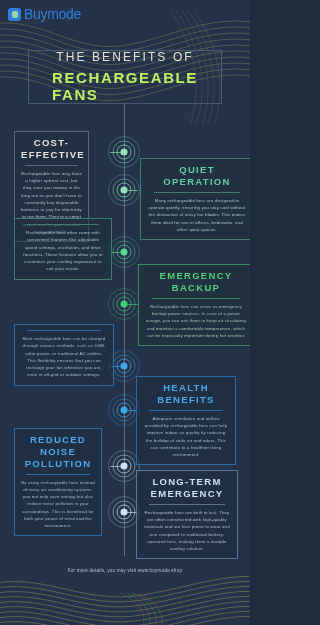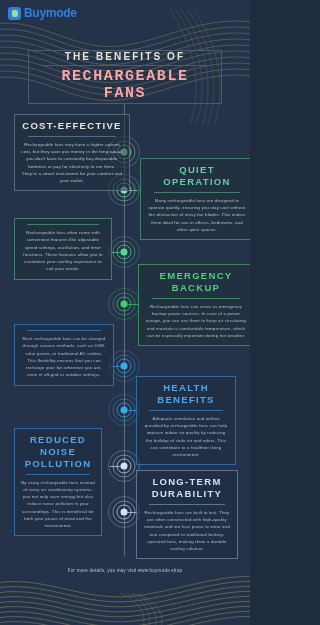--- a/index.html
+++ b/index.html
@@ -22,38 +22,38 @@
   }
   #logo .mark {
     width:13px; height:13px; border-radius:3px;
     background:#2f7fe0; position:relative; flex:0 0 auto;
   }
   #logo .mark::after{
     content:""; position:absolute; left:4px; top:3px;
     width:6px; height:7px; border-radius:2px; background:#9fd8a0;
   }
   #logo .word {
-    font-size:12px; font-weight:bold; letter-spacing:-0.3px;
+    font-size:14px; font-weight:normal; letter-spacing:-0.3px;
     color:#2f7fe0;
   }
 
   
   #title-block {
     position:absolute; top:50px; left:28px; width:194px; height:54px;
     border:1px solid #4a5c72; z-index:5;
     display:flex; flex-direction:column; align-items:center;
     justify-content:center; gap:3px;
   }
   #title-kicker{
-    font-size:10px; letter-spacing:2.1px; color:#e8e4d8; font-weight:bold;
+    font-size:12px; letter-spacing:2.1px; color:#e8e4d8; font-weight:normal;
   }
   .title-rule{ width:168px; height:1px; background:#4a5c72; }
   #title-main{
-    font-size:15px; letter-spacing:1.6px; color:#fca5a5; font-weight:bold;
-    text-align:center; line-height:1.12;font-family:Liberation Mono, monospace;
+    font-size:15px; letter-spacing:1.6px; color:#bef264; font-weight:bold;
+    line-height:1.12;
   }
 
   
   #timeline-line{
     position:absolute; left:124px; top:104px; width:1px; height:452px;
     background:#5d6e84; z-index:2;
   }
   .node{
     position:absolute; left:124px; width:0; height:0; z-index:4;
   }
@@ -242,21 +242,21 @@
     </div>
     <div class="node" style="top: 512px;">
       <span class="ring" style="height: 32px; width: 32px; border-color: rgb(207, 226, 242); opacity: 0.28;"></span>
       <span class="ring" style="height: 23px; width: 23px; border-color: rgb(207, 226, 242); opacity: 0.45;"></span>
       <span class="ring" style="height: 15px; width: 15px; border-color: rgb(207, 226, 242); opacity: 0.7;"></span>
       <span class="dot" style="background: rgb(207, 226, 242);"></span>
       <span class="tick" style="width: 14px; background: rgb(207, 226, 242); opacity: 0.65;"></span>
     </div>
   </div>
 <div id="cards-layer">
-    <div class="card t-gold" style="top: 114px; left: 14px; width: 116px;">
+    <div class="card t-gold" style="top: 131px; left: 14px; width: 75px;">
       <h3>COST-EFFECTIVE</h3>
       <div class="rule"></div>
       <p>Rechargeable fans may have a higher upfront cost, but they save you money in the long run as you don't have to constantly buy disposable batteries or pay for electricity to run them. They're a smart investment for your comfort and your wallet.</p>
     </div>
     <div class="card t-teal" style="top: 158px; left: 140px; width: 114px;">
       <h3>QUIET OPERATION</h3>
       <div class="rule"></div>
       <p>Many rechargeable fans are designed to operate quietly, ensuring you stay cool without the distraction of noisy fan blades. This makes them ideal for use in offices, bedrooms, and other quiet spaces.</p>
     </div>
     <div class="card t-teal" style="top: 218px; left: 14px; width: 98px;">
@@ -276,19 +276,19 @@
       <h3>HEALTH BENEFITS</h3>
       <div class="rule"></div>
       <p>Adequate ventilation and airflow provided by rechargeable fans can help improve indoor air quality by reducing the buildup of stale air and odors. This can contribute to a healthier living environment.</p>
     </div>
     <div class="card t-blue" style="top: 428px; left: 14px; width: 88px;">
       <h3>REDUCED NOISE POLLUTION</h3>
       <div class="rule"></div>
       <p>By using rechargeable fans instead of noisy air conditioning systems, you not only save energy but also reduce noise pollution in your surroundings. This is beneficial for both your peace of mind and the environment.</p>
     </div>
     <div class="card t-pale" style="top: 470px; left: 136px; width: 102px;">
-      <h3>LONG-TERM DURABILITY</h3>
+      <h3>LONG-TERM EMERGENCY</h3>
       <div class="rule"></div>
       <p>Rechargeable fans are built to last. They are often constructed with high-quality materials and are less prone to wear and tear compared to traditional battery-operated fans, making them a durable cooling solution.</p>
     </div>
   </div>
 
 <div id="footer">For more details, you may visit www.buymode.shop</div>
 
 </body></html>

